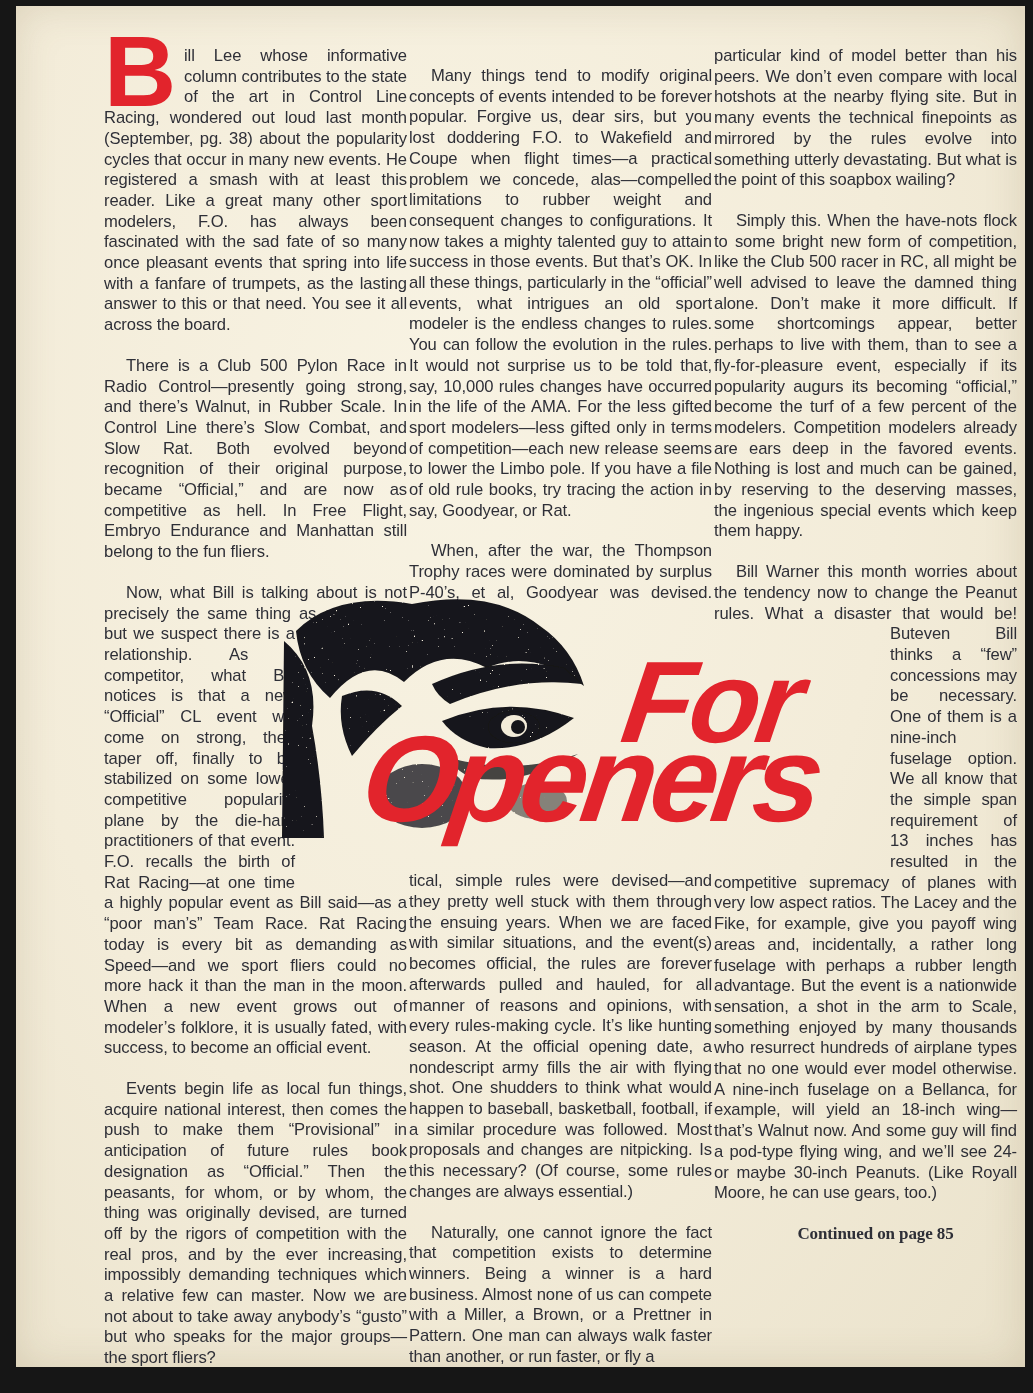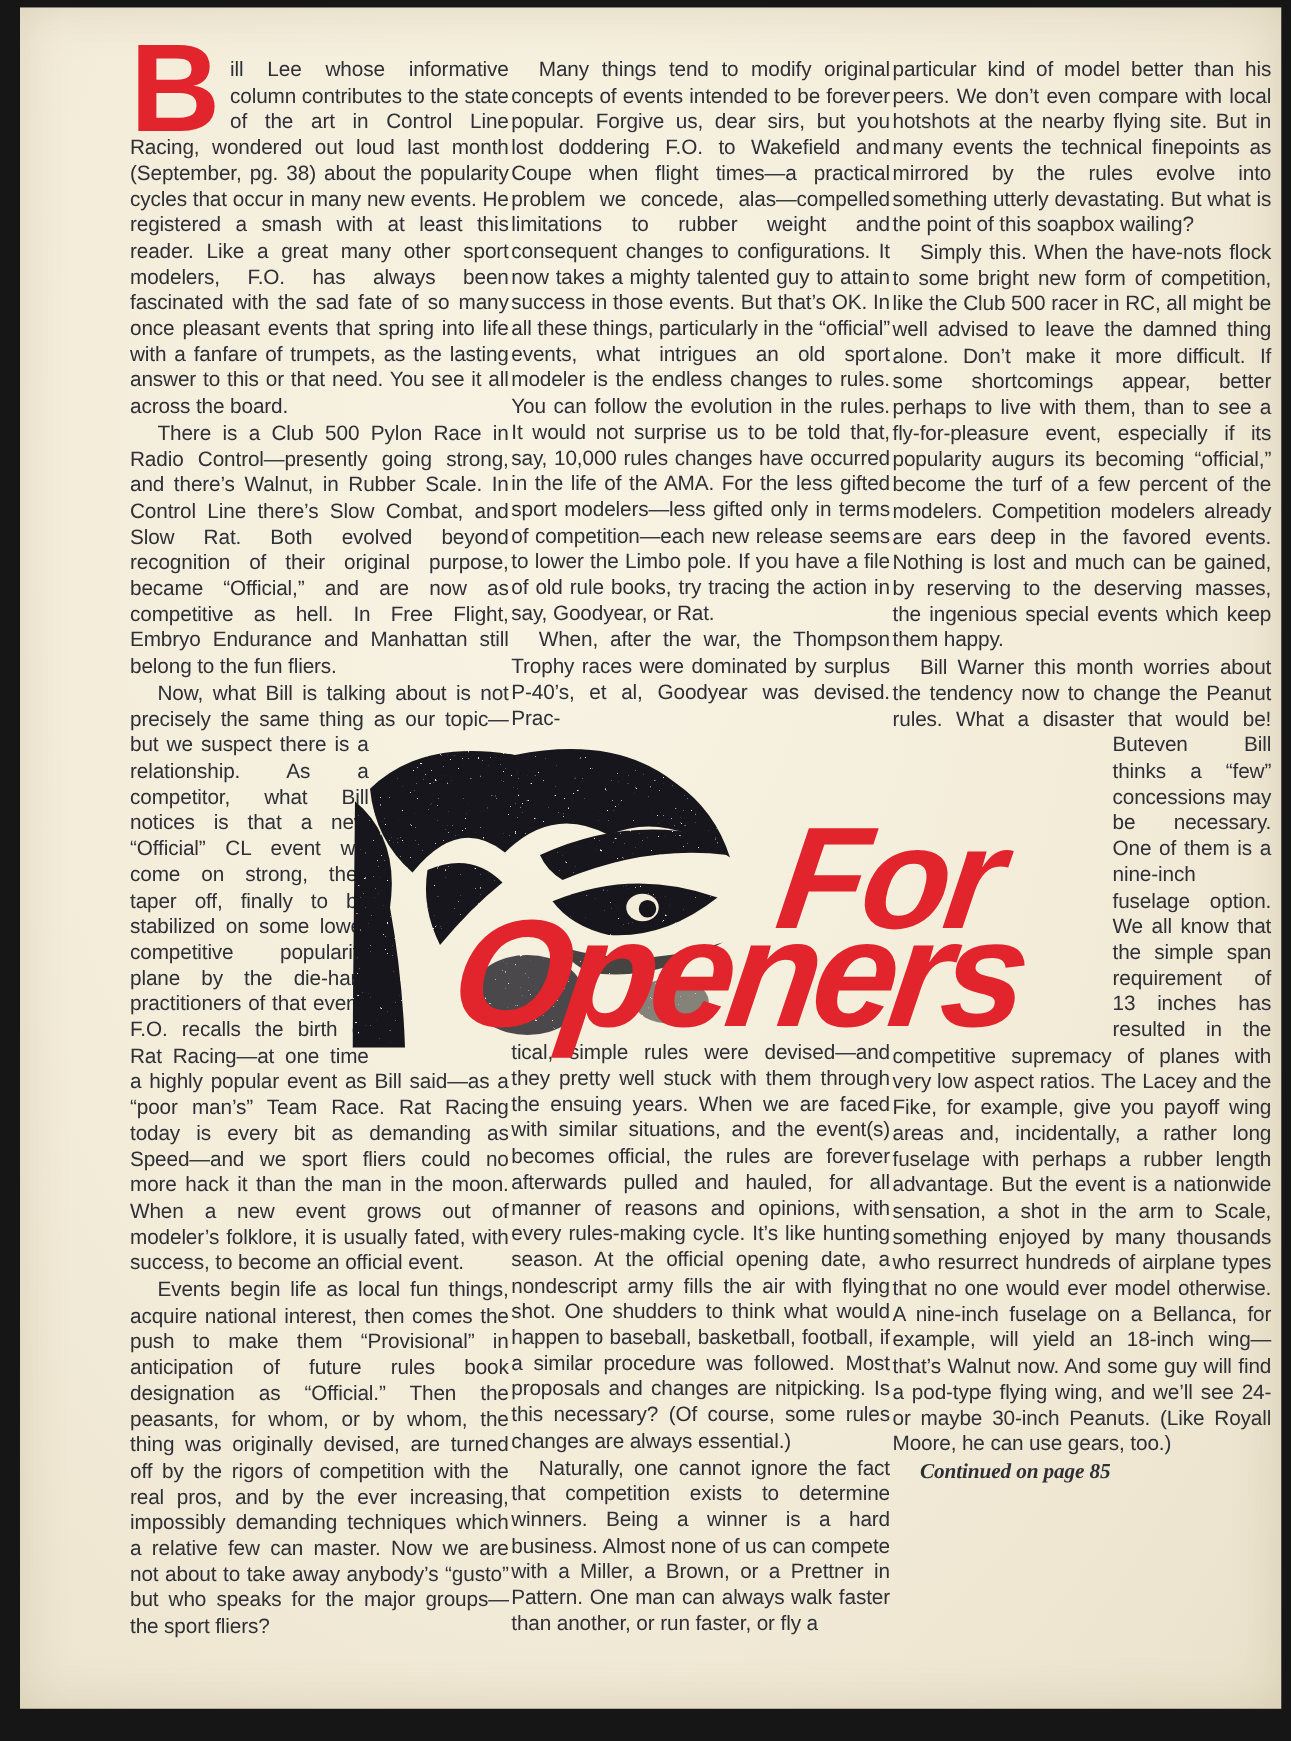--- a/index.html
+++ b/index.html
@@ -7,30 +7,30 @@
          font-family:"Liberation Sans", sans-serif;}
   
   #paper{position:absolute;left:16px;top:6px;width:1009px;height:1361px;
          background:radial-gradient(ellipse at 42% 30%, #f8f3e3 0%, #f3ecd9 55%, #eae2cb 100%);
          box-shadow:inset 0 0 40px rgba(120,100,60,.18);}
   
   .col{position:absolute;top:40px;width:303px;color:#2e2f37;
        font-size:16.6px;line-height:20.7px;text-align:justify;letter-spacing:-.1px;}
   #col1{left:88px;} #col2{left:393px;} #col3{left:698px;}
   .para{margin:0 0 1px 0;}
-  .indent{text-indent:22px;}
+  .indent{text-indent:22px;margin-top:20px;}
   .dropcap{float:left;width:80px;color:#e2242c;font-weight:bold;
            font-size:100px;line-height:62px;text-indent:0;
            transform:translateY(-6px);font-family:"Liberation Sans",sans-serif;}
   
   .cut-r{float:right;width:112px;height:252px;}
   .cut-l{float:left;width:176px;height:246px;}
   .img-gap{display:block;height:246px;}
-  .continued{display:block;text-align:left;font-family:"Liberation Serif",serif;
-             font-style:italic;font-weight:bold;font-size:17px;padding-right:2px;}
+  .continued{display:block;text-align:center;font-family:"Liberation Serif",serif;
+             font-weight:bold;font-size:17px;padding-right:2px;}
   
   #footer{position:absolute;left:88px;top:1394px;color:#2e2f37;font-size:21px;font-weight:bold;}
   #footer .pagenum{margin-right:30px;}
   
   .headline{position:absolute;color:#e2242c;font-weight:bold;font-style:italic;
             line-height:1;white-space:nowrap;z-index:4;}
   #title-for{left:608px;top:638px;font-size:116px;letter-spacing:-4px;transform:skewX(-8deg);}
   #title-openers{left:348px;top:712px;font-size:122px;letter-spacing:-6px;transform:skewX(-8deg);}
   
   #photo{position:absolute;left:266px;top:580px;z-index:3;}

